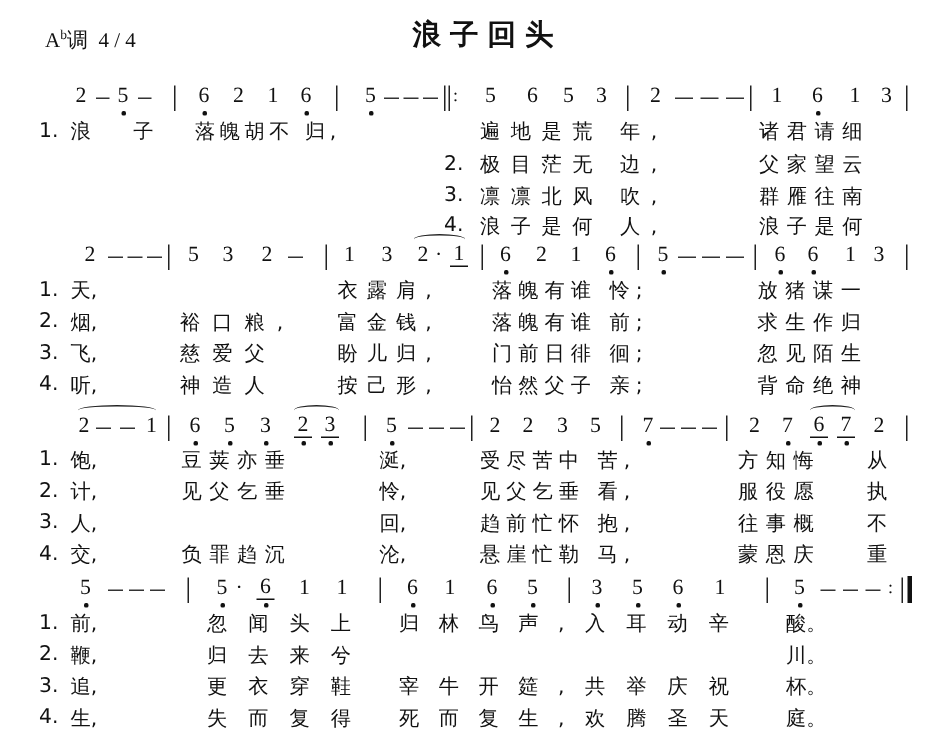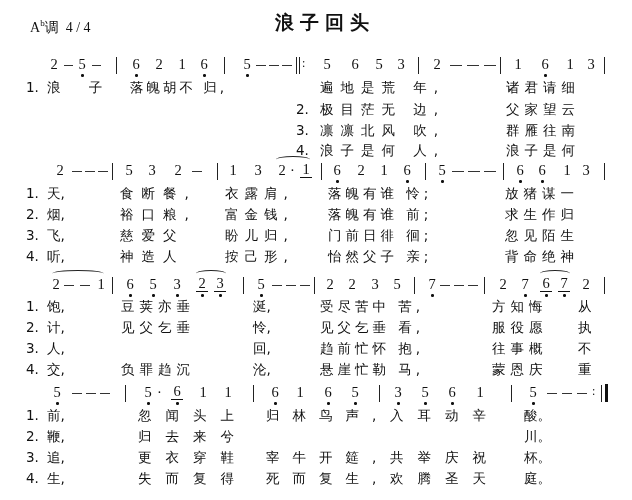--- a/index.html
+++ b/index.html
@@ -119,21 +119,20 @@
   <span class="n dot" style="left:514px">6</span>
   <span class="n dot" style="left:536px">6</span>
   <span class="n" style="left:561px">1</span>
   <span class="n" style="left:580px">3</span>
   <span class="bar" style="left:604px"></span>
 </div>
 
 <div class="abs lyr" style="left:0;top:185px;width:632px">
   <span class="w" style="left:26px">1.</span>
   <span class="w" style="left:47px">天,</span>
-  <span class="w" style="left:120px;letter-spacing:8px">食断餐,</span>
   <span class="w" style="left:225px;letter-spacing:6px">衣露肩,</span>
   <span class="w" style="left:328px;letter-spacing:4px">落魄有谁 怜;</span>
   <span class="w" style="left:505px;letter-spacing:5px">放猪谋一</span>
 </div>
 <div class="abs lyr" style="left:0;top:206px;width:632px">
   <span class="w" style="left:26px">2.</span>
   <span class="w" style="left:47px">烟,</span>
   <span class="w" style="left:120px;letter-spacing:8px">裕口粮,</span>
   <span class="w" style="left:225px;letter-spacing:6px">富金钱,</span>
   <span class="w" style="left:328px;letter-spacing:4px">落魄有谁 前;</span>

